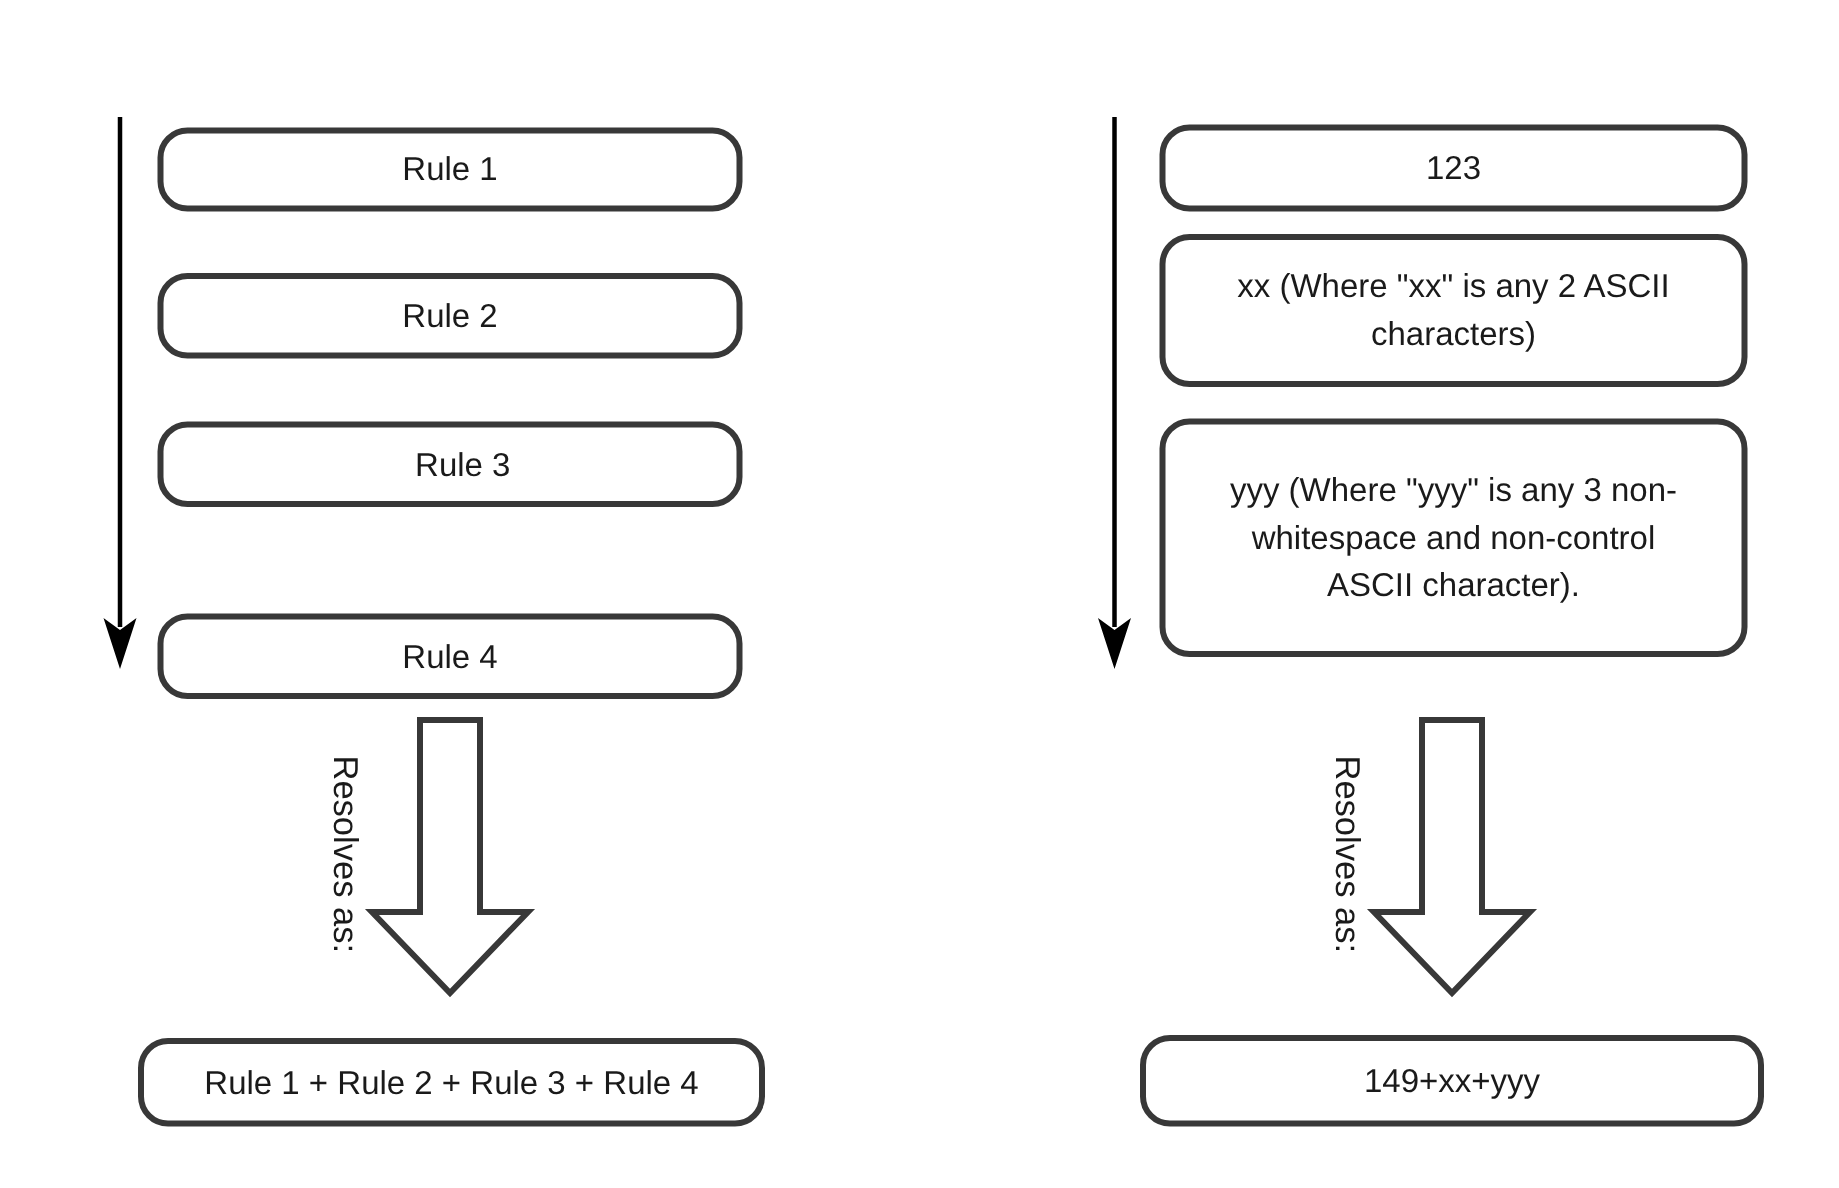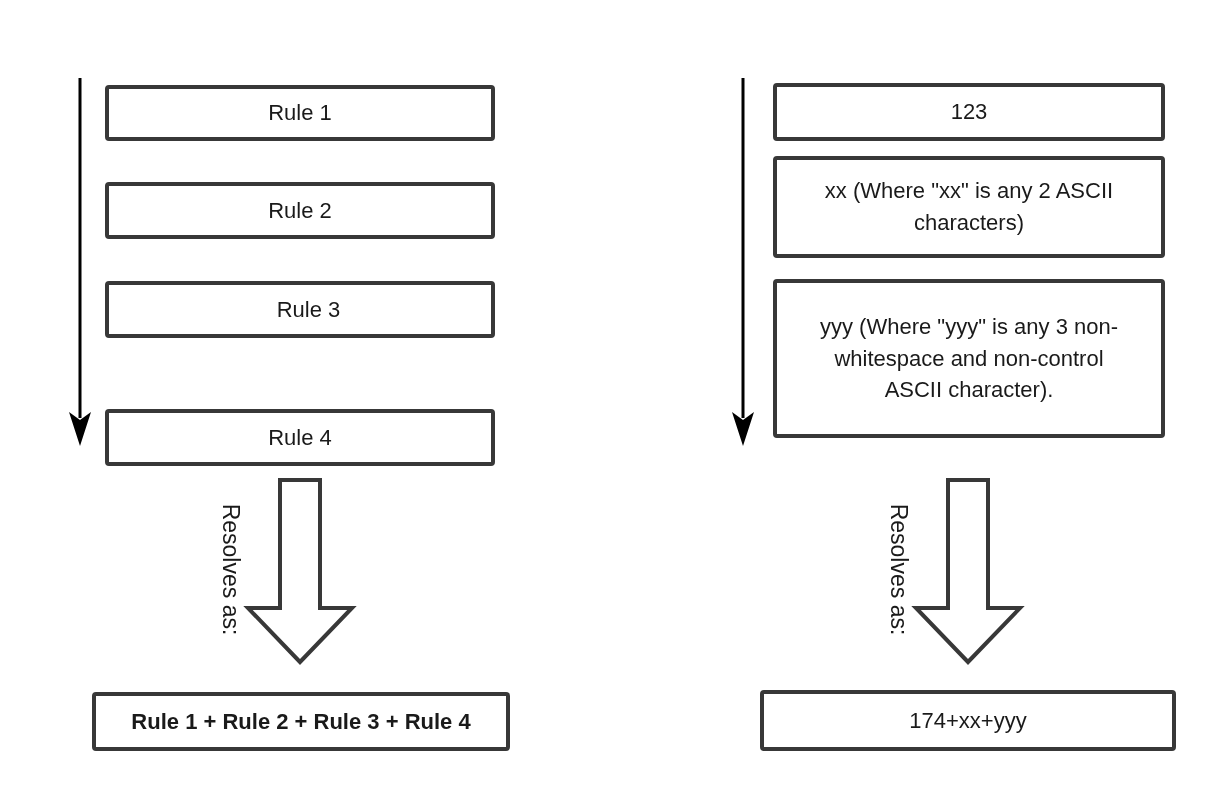--- a/index.html
+++ b/index.html
@@ -10,41 +10,41 @@
     background: #ffffff;
     font-family: "Liberation Sans", sans-serif;
     color: #1a1a1a;
     overflow: hidden;
   }
   .rbox {
     position: absolute;
     box-sizing: border-box;
     background: #ffffff;
     border: 4px solid #383838;
-    border-radius: 4px;
+    border-radius: 20px;
     display: flex;
     align-items: center;
     justify-content: center;
     text-align: center;
     font-size: 22px;
     line-height: 1.45;
     padding: 0 18px;
   }
   .rbox span { white-space: pre-line; }
   
   .l-b1 { left: 105px; top: 85px;  width: 390px; height: 56px; }
   .l-b2 { left: 105px; top: 182px; width: 390px; height: 57px; }
   .l-b3 { left: 105px; top: 281px; width: 390px; height: 57px; padding-left: 35px; }
   .l-b4 { left: 105px; top: 381px; width: 390px; height: 57px; margin-top: 28px; }
   
   .r-b1 { left: 773px; top: 83px;  width: 392px; height: 58px; text-align: right; }
   .r-b2 { left: 773px; top: 156px; width: 392px; height: 102px; }
   .r-b3 { left: 773px; top: 279px; width: 392px; height: 159px; }
   
-  .l-result { left: 92px;  top: 692px; width: 418px; height: 59px; font-weight: bold; }
+  .l-result { left: 92px;  top: 692px; width: 418px; height: 59px; }
   .r-result { left: 760px; top: 690px; width: 416px; height: 61px; }
   
   .seq-arrow { position: absolute; width: 32px; height: 378px; top: 70px; }
   .seq-arrow-left  { left: 64px; }
   .seq-arrow-right { left: 727px; }
   
   .big-arrow { position: absolute; width: 120px; height: 190px; top: 477px; }
   .big-arrow-left  { left: 240px; }
   .big-arrow-right { left: 908px; }
   
@@ -121,16 +121,16 @@
 
   <div class="resolve-label resolve-label-right">Resolves as:</div>
 
   <span class="big-arrow big-arrow-right">
     <svg width="120" height="190" viewBox="0 0 120 190" xmlns="http://www.w3.org/2000/svg">
       <polygon points="40,3 80,3 80,131 112,131 60,185 8,131 40,131" fill="#ffffff" stroke="#383838" stroke-width="4" stroke-linejoin="miter"></polygon>
     </svg>
   </span>
 
   <div class="rbox r-result">
-    <span>174+xx+yyy</span>
+    <span>149+xx+yyy</span>
   </div>
 
 </div>
 
 </body></html>

